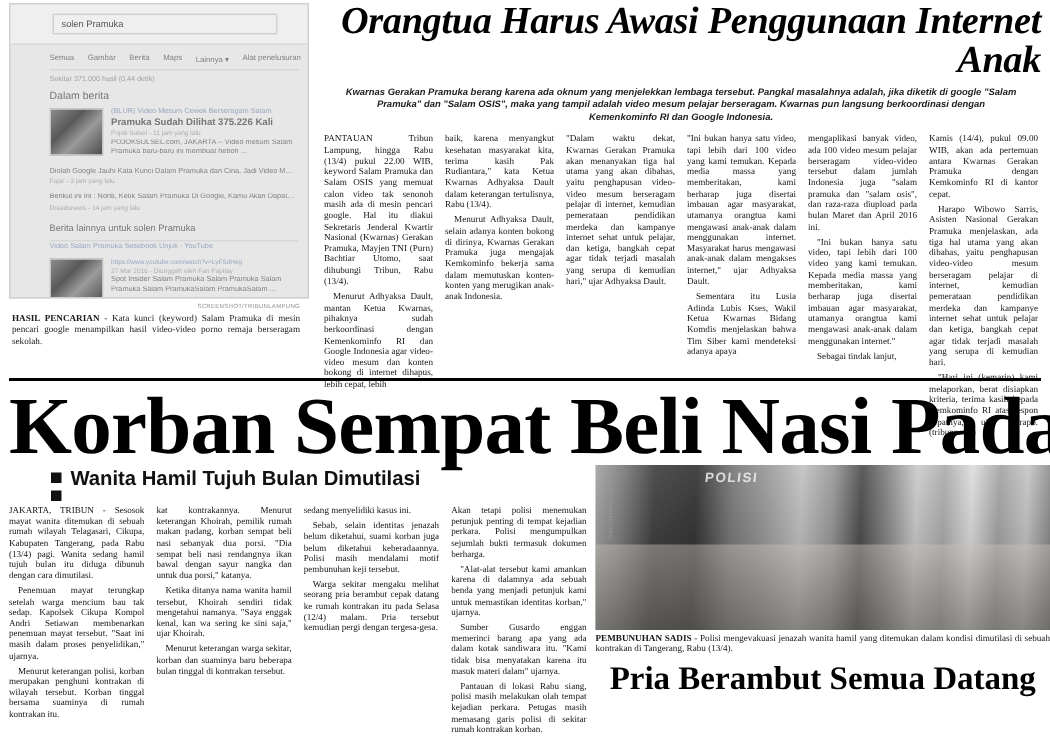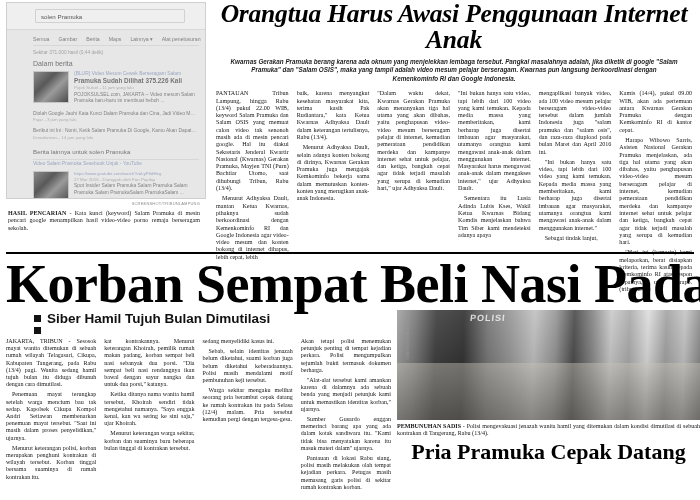--- a/index.html
+++ b/index.html
@@ -165,21 +165,21 @@
     box-sizing: border-box;
     position: relative;
   }
   .top-headline {
     font-family: "Liberation Serif", serif;
     font-style: italic;
     font-weight: bold;
     font-size: 25.5px;
     line-height: 26px;
     letter-spacing: -0.2px;
-    text-align: center;
+    text-align: right;
     margin: 1px 0 5px 0;
     color: #000;
   }
   .top-lead {
     font-family: "Liberation Sans", sans-serif;
     font-style: italic;
     font-size: 6.3px;
     line-height: 8.4px;
     text-align: center;
     color: #1e1e1e;
@@ -443,21 +443,21 @@
   <div class="rule-thick" style="top:252px;"></div>
 
   <div class="bottom-section">
 
     <div class="main-headline">Korban Sempat Beli Nasi Padang</div>
 
     <div class="sub-area">
       <div class="sub-left">
         <div class="subhead">
           <span class="bullet"></span>
-          <span>Siber Hamil Tujuh Bulan Dimutilasi</span>
+          <span>Wanita Hamil Tujuh Bulan Dimutilasi</span>
         </div>
         <div class="subhead">
           <span class="bullet"></span>
         </div>
 
         <div class="bottom-cols">
           <div class="b-col">
             <p class="first">JAKARTA, TRIBUN - Sesosok mayat wanita ditemukan di sebuah rumah wilayah Telagasari, Cikupa, Kabupaten Tangerang, pada Rabu (13/4) pagi. Wanita sedang hamil tujuh bulan itu diduga dibunuh dengan cara dimutilasi.</p>
             <p>Penemuan mayat terungkap setelah warga mencium bau tak sedap. Kapolsek Cikupa Kompol Andri Setiawan membenarkan penemuan mayat tersebut. "Saat ini masih dalam proses penyelidikan," ujarnya.</p>
             <p>Menurut keterangan polisi, korban merupakan penghuni kontrakan di wilayah tersebut. Korban tinggal bersama suaminya di rumah kontrakan itu.</p>
@@ -483,18 +483,18 @@
 
       <div class="bottom-right-col">
         <div class="news-photo">
           <span class="photo-label">POLISI</span>
           <div class="photo-strip-left">ANTARA/MUHAMMAD IQBAL</div>
         </div>
         <div class="caption-photo">
           <b>PEMBUNUHAN SADIS</b>
           <span>- Polisi mengevakuasi jenazah wanita hamil yang ditemukan dalam kondisi dimutilasi di sebuah kontrakan di Tangerang, Rabu (13/4).</span>
         </div>
-        <div class="sub-headline2">Pria Pramuka Cepak Datang</div>
+        <div class="sub-headline2">Pria Berambut Semua Datang</div>
       </div>
     </div>
   </div>
 
 </div>
 
 </body></html>

